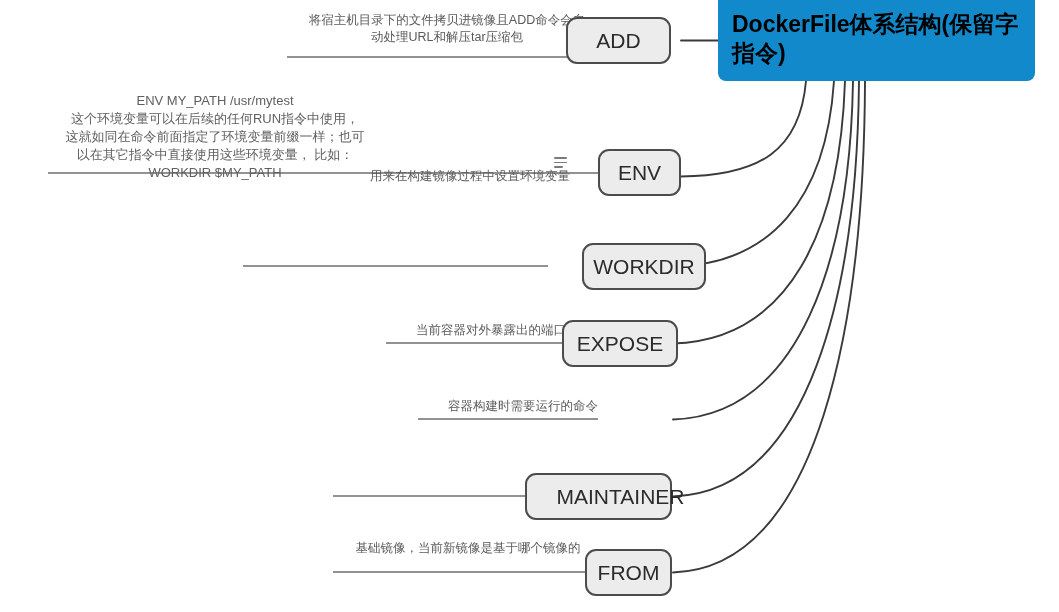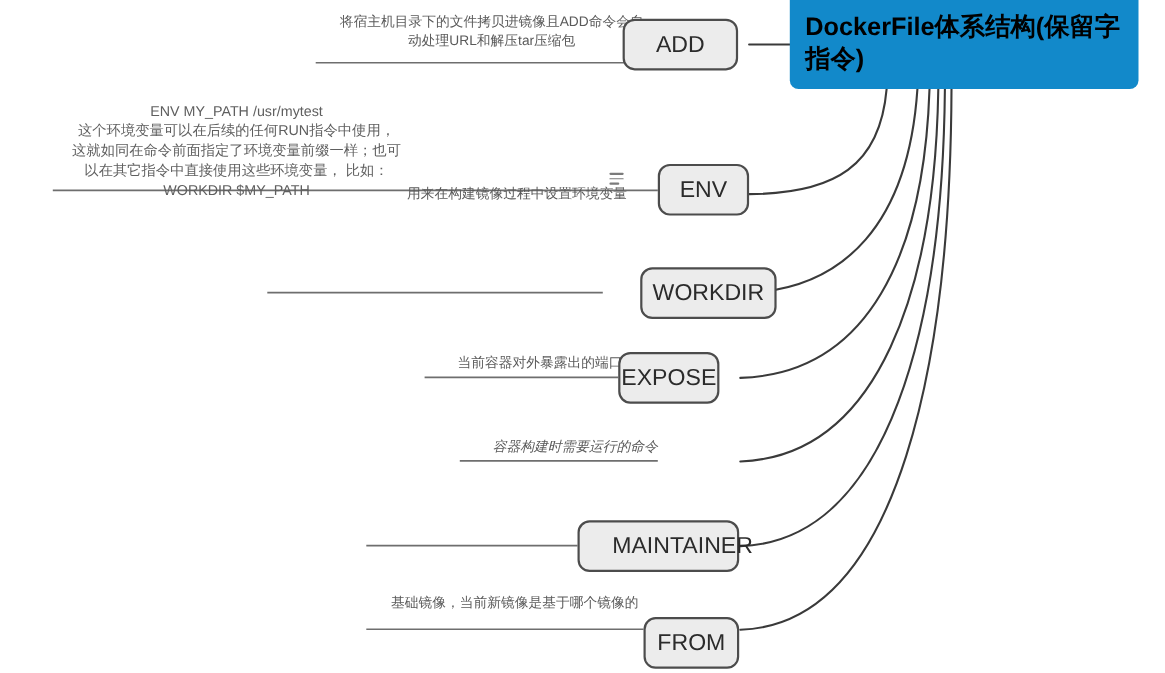--- a/index.html
+++ b/index.html
@@ -155,22 +155,22 @@
   <div class="notes-icon" style="left:554px; top:157px;">
       <i></i>
       <i></i>
       <i></i>
     </div>
   <div class="topic" style="left:598px; top:149px; width:83px; height:47px;">ENV</div>
 
   <div class="topic" style="left:548px; top:243px; width:124px; height:47px;margin-left:34px;">WORKDIR</div>
 
   <div class="note" style="left:391px; top:322px; width:200px;">当前容器对外暴露出的端口</div>
-  <div class="topic" style="left:562px; top:320px; width:92px; height:47px;">EXPOSE</div>
+  <div class="topic" style="left:562px; top:320px; width:116px; height:47px;">EXPOSE</div>
 
-  <div class="note" style="left:423px; top:398px; width:200px;font-style:italic;">容器构建时需要运行的命令</div>
+  <div class="note" style="left:423px; top:398px; width:200px;">容器构建时需要运行的命令</div>
 
   <div class="topic" style="left:525px; top:473px; width:147px; height:47px;padding-left:44px;">MAINTAINER</div>
 
   <div class="note" style="left:338px; top:540px; width:260px;">基础镜像，当前新镜像是基于哪个镜像的</div>
-  <div class="topic" style="left:585px; top:549px; width:87px; height:47px;margin-top:12px;">FROM</div>
+  <div class="topic" style="left:585px; top:549px; width:87px; height:47px;">FROM</div>
 
 </div>
 
 </body></html>

